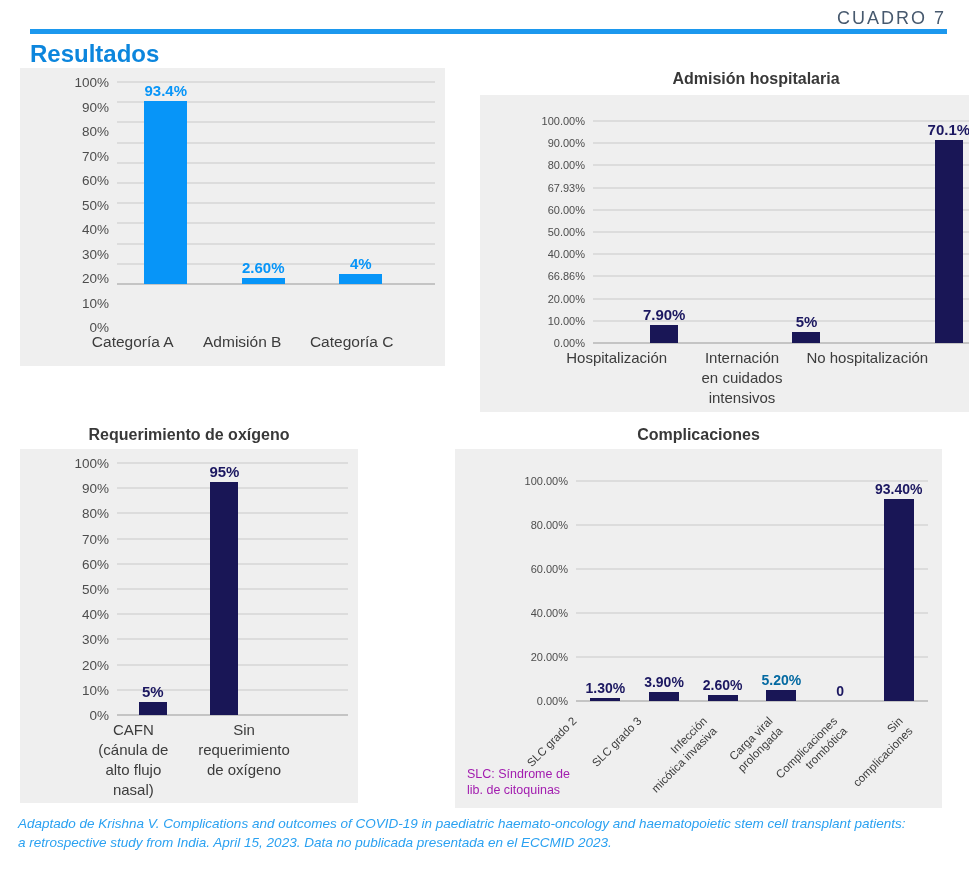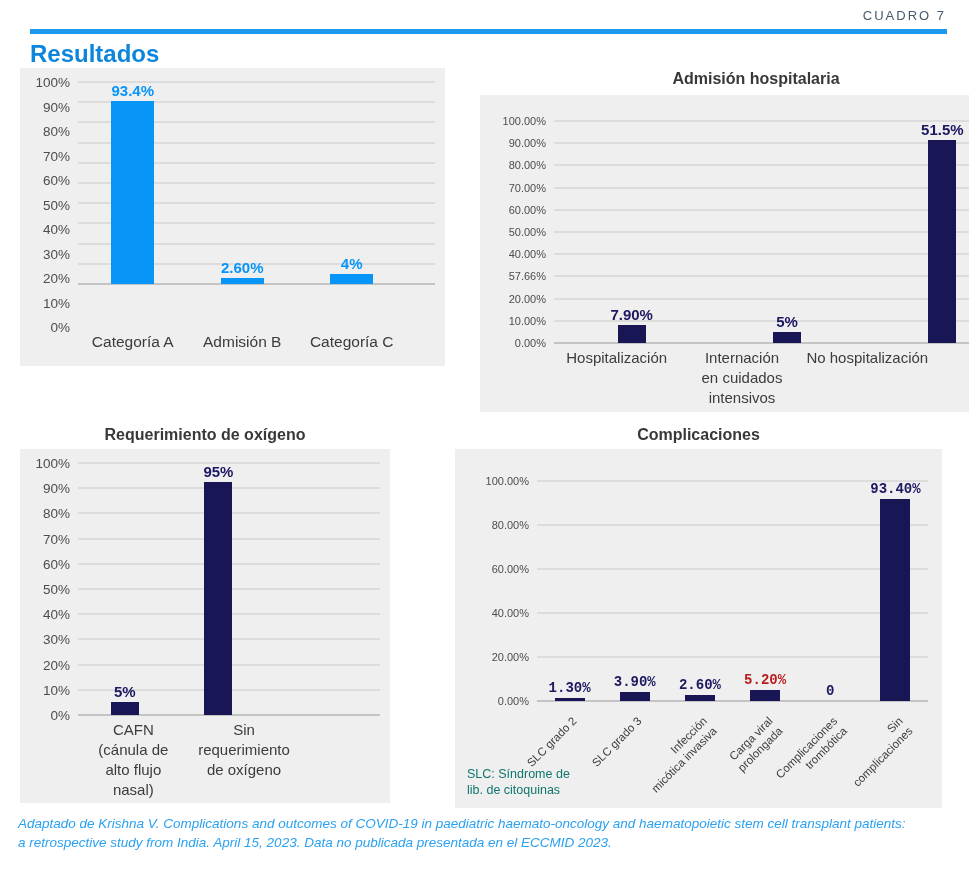--- a/index.html
+++ b/index.html
@@ -2,64 +2,64 @@
 <html><head>
 <meta charset="utf-8">
 <style>
   html,body { margin:0; padding:0; background:#ffffff; }
   .page {
     position:relative; width:969px; height:883px; background:#ffffff;
     font-family:"Liberation Sans", sans-serif; overflow:hidden;
   }
   .tag {
     position:absolute; top:8px; right:23px;
-    font-size:13px; letter-spacing:2px; color:#47596E;
+    font-size:18px; letter-spacing:2px; color:#47596E;
   }
   .rule { position:absolute; top:29px; left:30px; right:22px; height:5px; background:#1C98EE; }
   .h1 {
     position:absolute; top:40px; left:30px; margin:0;
     font-size:24px; font-weight:bold; color:#0C86DD;
   }
   .chart { position:absolute; }
   .chart-title {
     margin:0 0 3px 0; text-align:center;
     font-size:16px; font-weight:bold; color:#383838; line-height:22px;
   }
   .panel { background:#EFEFEF; box-sizing:border-box; position:relative; }
-  .plot-row { display:flex; }
+  .plot-row { display:flex;margin-left:39px; }
   .yticks { position:relative; flex:0 0 auto; }
   .ytick {
     position:absolute; right:8px; transform:translateY(-50%);
     color:#4D4D4D; white-space:nowrap;
   }
   .plot { position:relative; flex:1 1 auto; }
   .gridline { position:absolute; left:0; right:0; height:2px; background:#DCDCDC; transform:translateY(-1px); }
   .gridline.baseline { background:#C4C4C4; }
   .bars { position:absolute; left:0; bottom:0; top:0; display:flex; align-items:flex-end; }
   .slot { flex:1 1 0; display:flex; flex-direction:column; align-items:center; justify-content:flex-end; height:100%; }
   .dlabel { font-weight:bold; margin-bottom:2px; white-space:nowrap; position:relative; z-index:2; }
   .bar { position:relative; z-index:1; }
   .xlabels { display:flex; margin-top:5px; }
   .xslot { flex:1 1 0; text-align:center; color:#3C3C3C; }
   .c1 .ytick, .c3 .ytick { font-size:13.5px; }
   .c2 .ytick, .c4 .ytick { font-size:11px; }
   .c1 .xslot { font-size:15.5px; line-height:20px; }
   .c2 .xslot, .c3 .xslot { font-size:15px; line-height:20px; }
   .c1 .dlabel, .c2 .dlabel, .c3 .dlabel { font-size:15px; }
-  .c4 .dlabel { font-size:14px;font-family:Liberation Mono, monospace; }
+  .c4 .dlabel { font-size:14px; }
   .xlabels.rotated .xslot { position:relative; height:98px; }
   .rlabel {
     position:absolute; top:8px; right:50%;
     transform:rotate(-45deg); transform-origin:100% 0;
     text-align:right; font-size:11.5px; line-height:14px;
     color:#3C3C3C; white-space:nowrap;
   }
   .note {
     position:absolute; left:12px; bottom:10px;
-    font-size:12.5px; line-height:16px; color:#0f766e;
+    font-size:12.5px; line-height:16px; color:#a21caf;
   }
   .footer {
     position:absolute; left:18px; top:814px; width:940px;
     font-size:13.5px; line-height:19px; font-style:italic; color:#2AA1F1;
   }
   .footer span { display:block; }
 </style>
 </head>
 <body>
 
@@ -122,25 +122,25 @@
   </section>
 
   <section class="chart c2" style="left:480px; top:68px; width:552px;">
     <h3 class="chart-title">Admisión hospitalaria</h3>
     <div class="panel" style="height:317px; padding:26px 12px 8px 8px; margin-top:5px;">
       <div class="plot-row">
         <div class="yticks" style="width: 66px; height: 222px;">
             <span class="ytick" style="top: 0%;">100.00%</span>
             <span class="ytick" style="top: 10%;">90.00%</span>
             <span class="ytick" style="top: 20%;">80.00%</span>
-            <span class="ytick" style="top: 30%;">70.00%</span>
+            <span class="ytick" style="top: 30%;">67.93%</span>
             <span class="ytick" style="top: 40%;">60.00%</span>
             <span class="ytick" style="top: 50%;">50.00%</span>
             <span class="ytick" style="top: 60%;">40.00%</span>
-            <span class="ytick" style="top: 70%;">57.66%</span>
+            <span class="ytick" style="top: 70%;">66.86%</span>
             <span class="ytick" style="top: 80%;">20.00%</span>
             <span class="ytick" style="top: 90%; text-align: right;">10.00%</span>
             <span class="ytick" style="top: 100%;">0.00%</span>
           </div>
         <div class="plot" style="height: 222px;">
             <div class="gridline" style="top: 0%;"></div>
             <div class="gridline" style="top: 10%;"></div>
             <div class="gridline" style="top: 20%;"></div>
             <div class="gridline" style="top: 30%;"></div>
             <div class="gridline" style="top: 40%;"></div>
@@ -153,35 +153,35 @@
             <div class="bars" style="width: 100%;">
               <div class="slot">
                 <div class="dlabel" style="color: rgb(27, 23, 96);">7.90%</div>
                 <div class="bar" style="width: 28px; height: 17.538px; background: rgb(25, 22, 86);"></div>
               </div>
               <div class="slot">
                 <div class="dlabel" style="color: rgb(27, 23, 96);">5%</div>
                 <div class="bar" style="width: 28px; height: 11.1px; background: rgb(25, 22, 86);"></div>
               </div>
               <div class="slot">
-                <div class="dlabel" style="color: rgb(27, 23, 96);">51.5%</div>
+                <div class="dlabel" style="color: rgb(27, 23, 96);">70.1%</div>
                 <div class="bar" style="width: 28px; height: 204.462px; background: rgb(25, 22, 86);"></div>
               </div>
             </div>
           </div>
       </div>
       <div class="xlabels" style="margin-left: 66px; width: 376px;">
           <div class="xslot">Hospitalización</div>
           <div class="xslot">Internación<br>en cuidados<br>intensivos</div>
           <div class="xslot">No hospitalización</div>
         </div>
     </div>
   </section>
 
-  <section class="chart c3" style="left:20px; top:424px; width:370px;">
+  <section class="chart c3" style="left:20px; top:424px; width:338px;">
     <h3 class="chart-title">Requerimiento de oxígeno</h3>
     <div class="panel" style="height:354px; padding:14px 10px 6px 8px;">
       <div class="plot-row">
         <div class="yticks" style="width: 50px; height: 252px;">
             <span class="ytick" style="top: 0%;">100%</span>
             <span class="ytick" style="top: 10%;">90%</span>
             <span class="ytick" style="top: 20%;">80%</span>
             <span class="ytick" style="top: 30%;">70%</span>
             <span class="ytick" style="top: 40%;">60%</span>
             <span class="ytick" style="top: 50%;">50%</span>
@@ -248,21 +248,21 @@
               </div>
               <div class="slot">
                 <div class="dlabel" style="color: rgb(27, 23, 96);">3.90%</div>
                 <div class="bar" style="width: 30px; height: 8.58px; background: rgb(25, 22, 86);"></div>
               </div>
               <div class="slot">
                 <div class="dlabel" style="color: rgb(27, 23, 96);">2.60%</div>
                 <div class="bar" style="width: 30px; height: 5.72px; background: rgb(25, 22, 86);"></div>
               </div>
               <div class="slot">
-                <div class="dlabel" style="color: #b91c1c;">5.20%</div>
+                <div class="dlabel" style="color: #0369a1;">5.20%</div>
                 <div class="bar" style="width: 30px; height: 11.44px; background: rgb(25, 22, 86);"></div>
               </div>
               <div class="slot">
                 <div class="dlabel" style="color: rgb(27, 23, 96);">0</div>
                 <div class="bar" style="width: 30px; height: 0px; background: rgb(25, 22, 86);"></div>
               </div>
               <div class="slot">
                 <div class="dlabel" style="color: rgb(27, 23, 96);">93.40%</div>
                 <div class="bar" style="width: 30px; height: 205.48px; background: rgb(25, 22, 86);"></div>
               </div>

